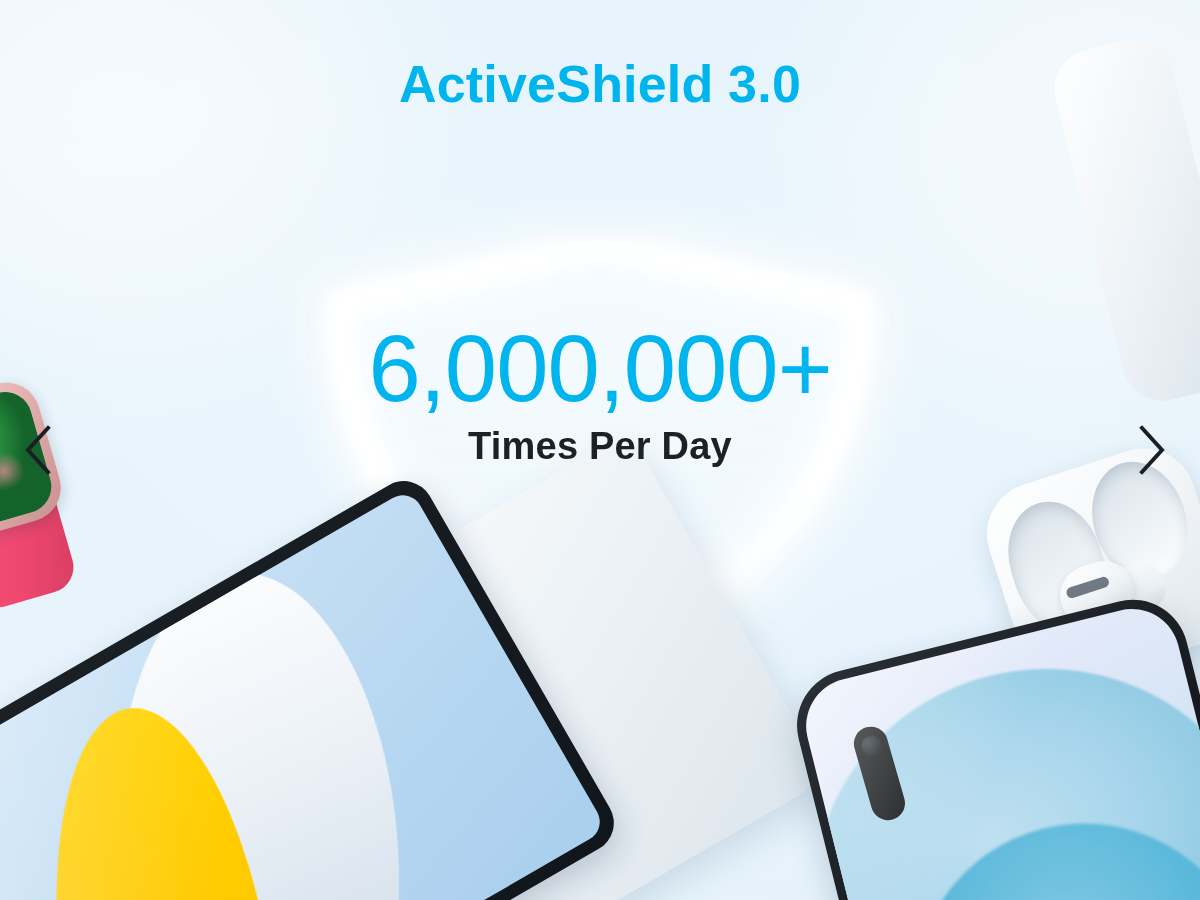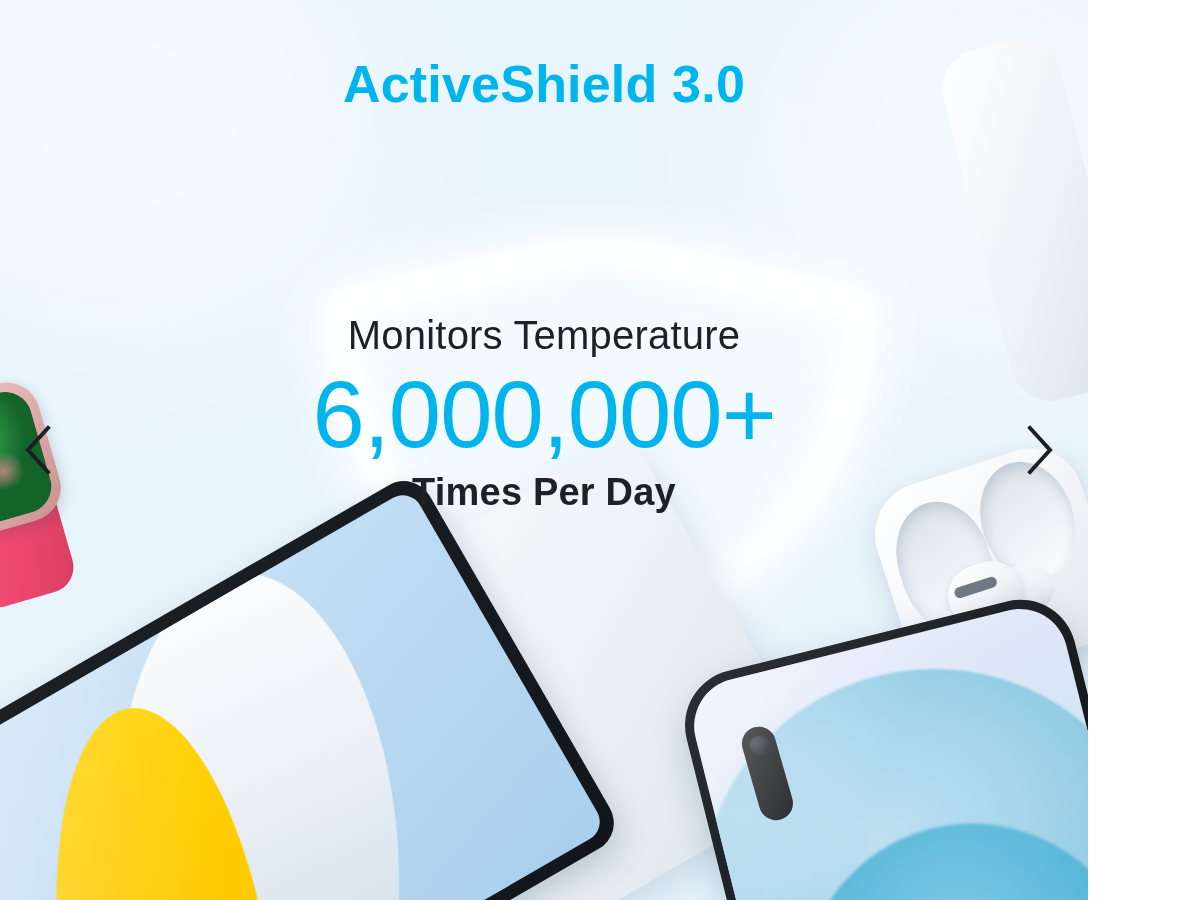--- a/index.html
+++ b/index.html
@@ -5,21 +5,21 @@
   * { margin:0; padding:0; box-sizing:border-box; }
 
   html, body {
     width:1200px; height:900px;
     font-family:"Liberation Sans", sans-serif;
     overflow:hidden;
   }
 
   .stage {
     position:relative;
-    width:1088px; height:900px;
+    width:1200px; height:900px;
     background:
       radial-gradient(140% 100% at 50% 40%, #eaf6fd 0%, #e6f3fb 55%, #e3f1fa 100%),
       #e8f5fc;
     overflow:hidden;
   }
 
   
   .amb {
     position:absolute; border-radius:50%; pointer-events:none;
     filter:blur(90px);
@@ -396,21 +396,20 @@
           <stop offset="100%" stop-color="#ffffff" stop-opacity=".15"></stop>
         </linearGradient>
       </defs>
       <path d="M300 8 L560 66 C560 230 470 352 300 412 C130 352 40 230 40 66 Z" fill="url(#shieldFill)" stroke="url(#shieldFade)" stroke-width="30" stroke-linejoin="round"></path>
     </svg>
   </div>
 
   <div class="title">ActiveShield 3.0</div>
 
   <div class="center-stack">
-    <div class="headline">Monitors Temperature</div>
     <div class="bignum">6,000,000+</div>
     <div class="subline">Times Per Day</div>
   </div>
 
 
   <button class="nav nav-prev">
     <svg width="34" height="54" viewBox="0 0 34 54">
       <polyline points="27,5 7,27 27,49" fill="none" stroke="#1b1f24" stroke-width="4" stroke-linecap="square" stroke-linejoin="miter"></polyline>
     </svg>
   </button>

